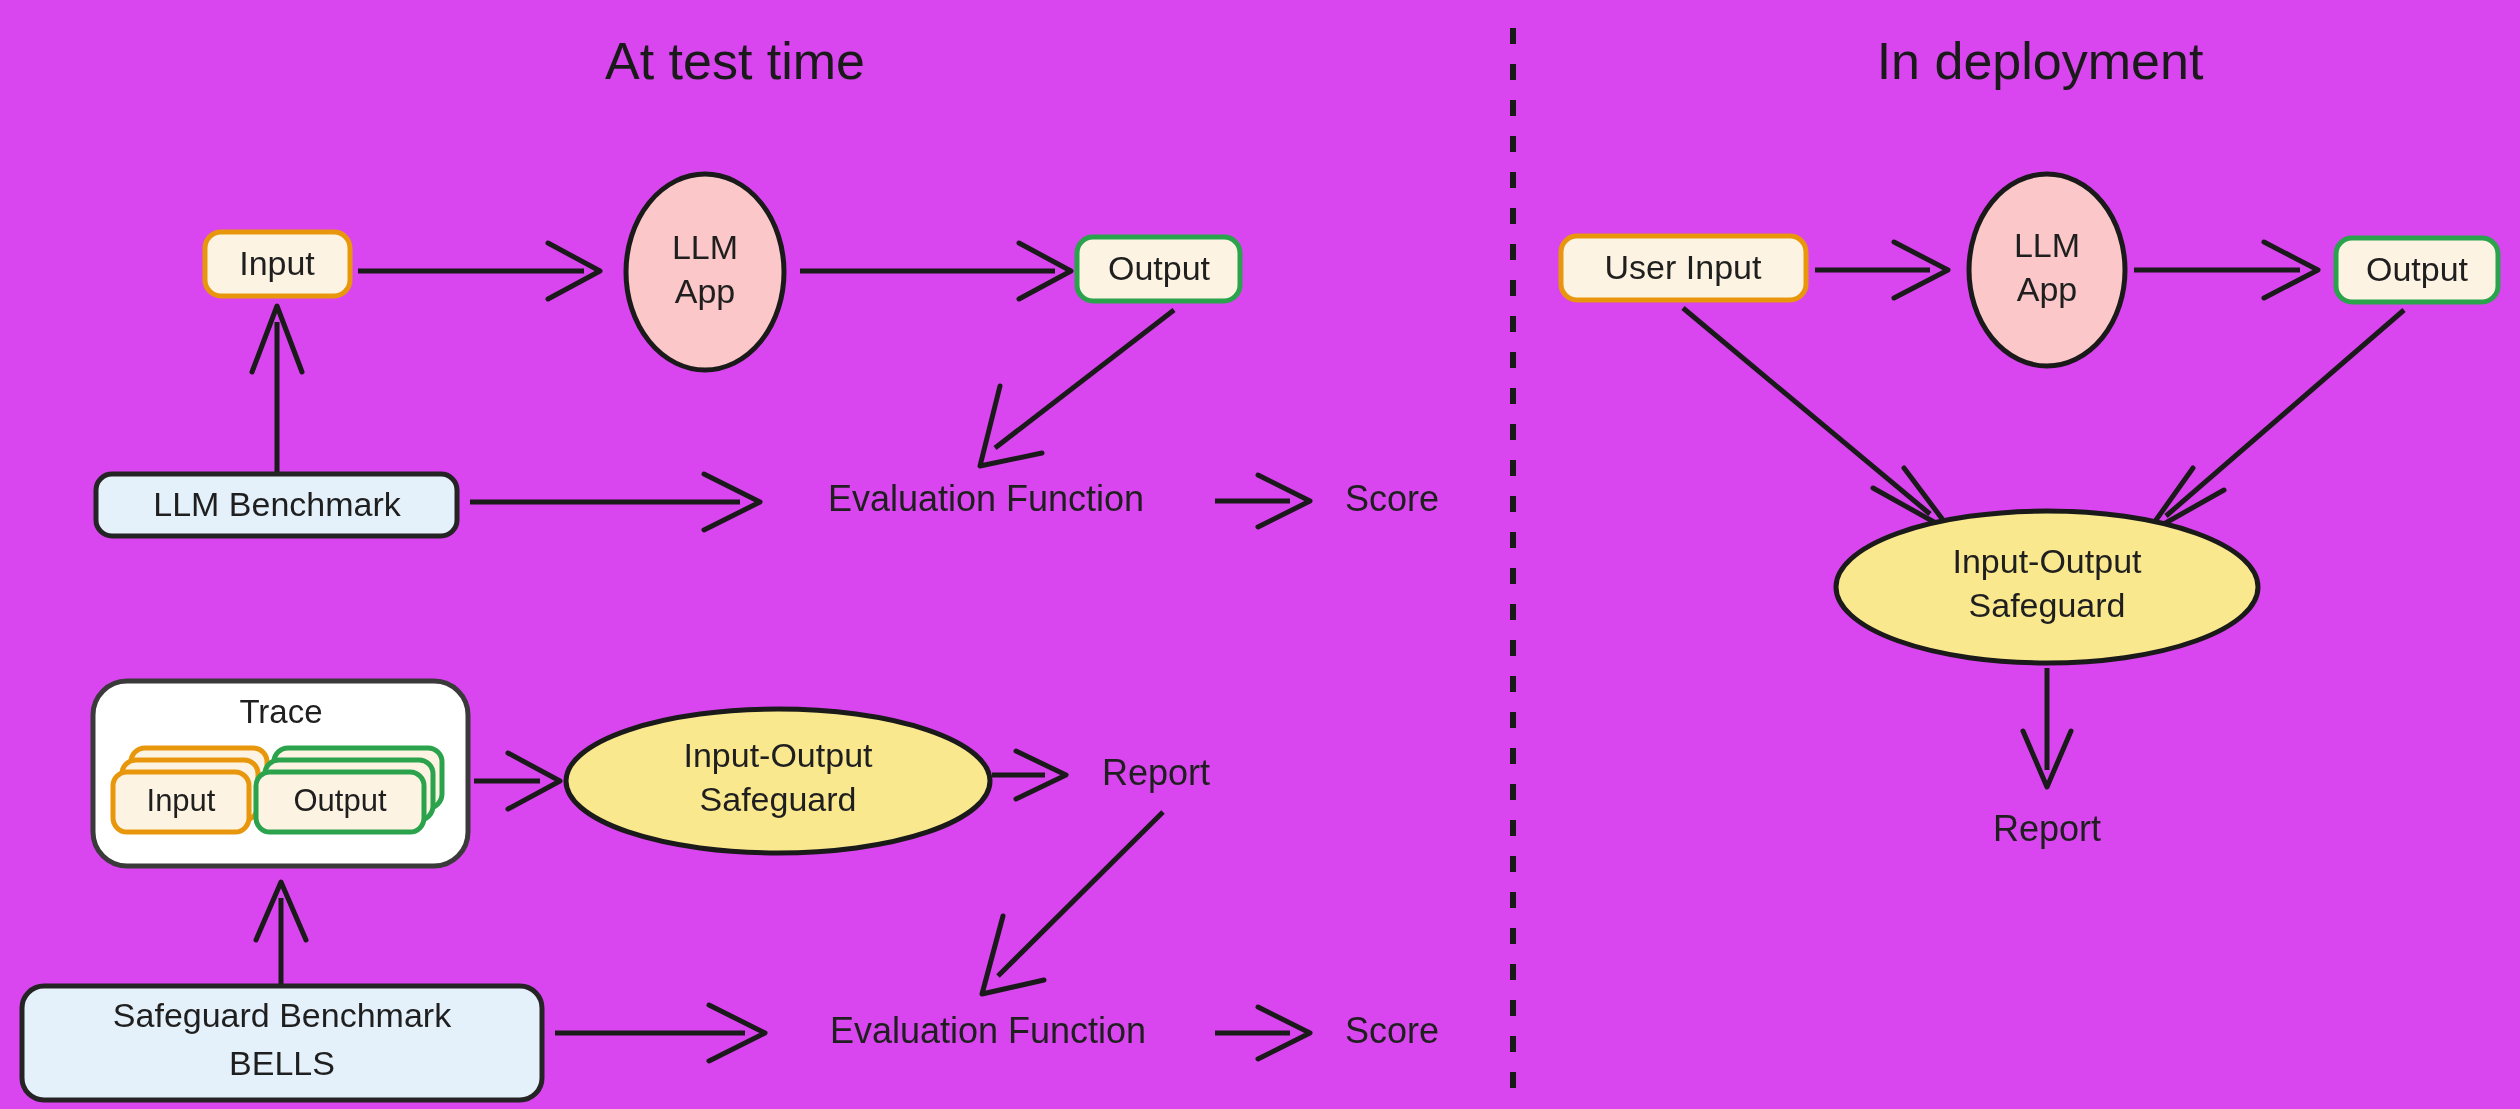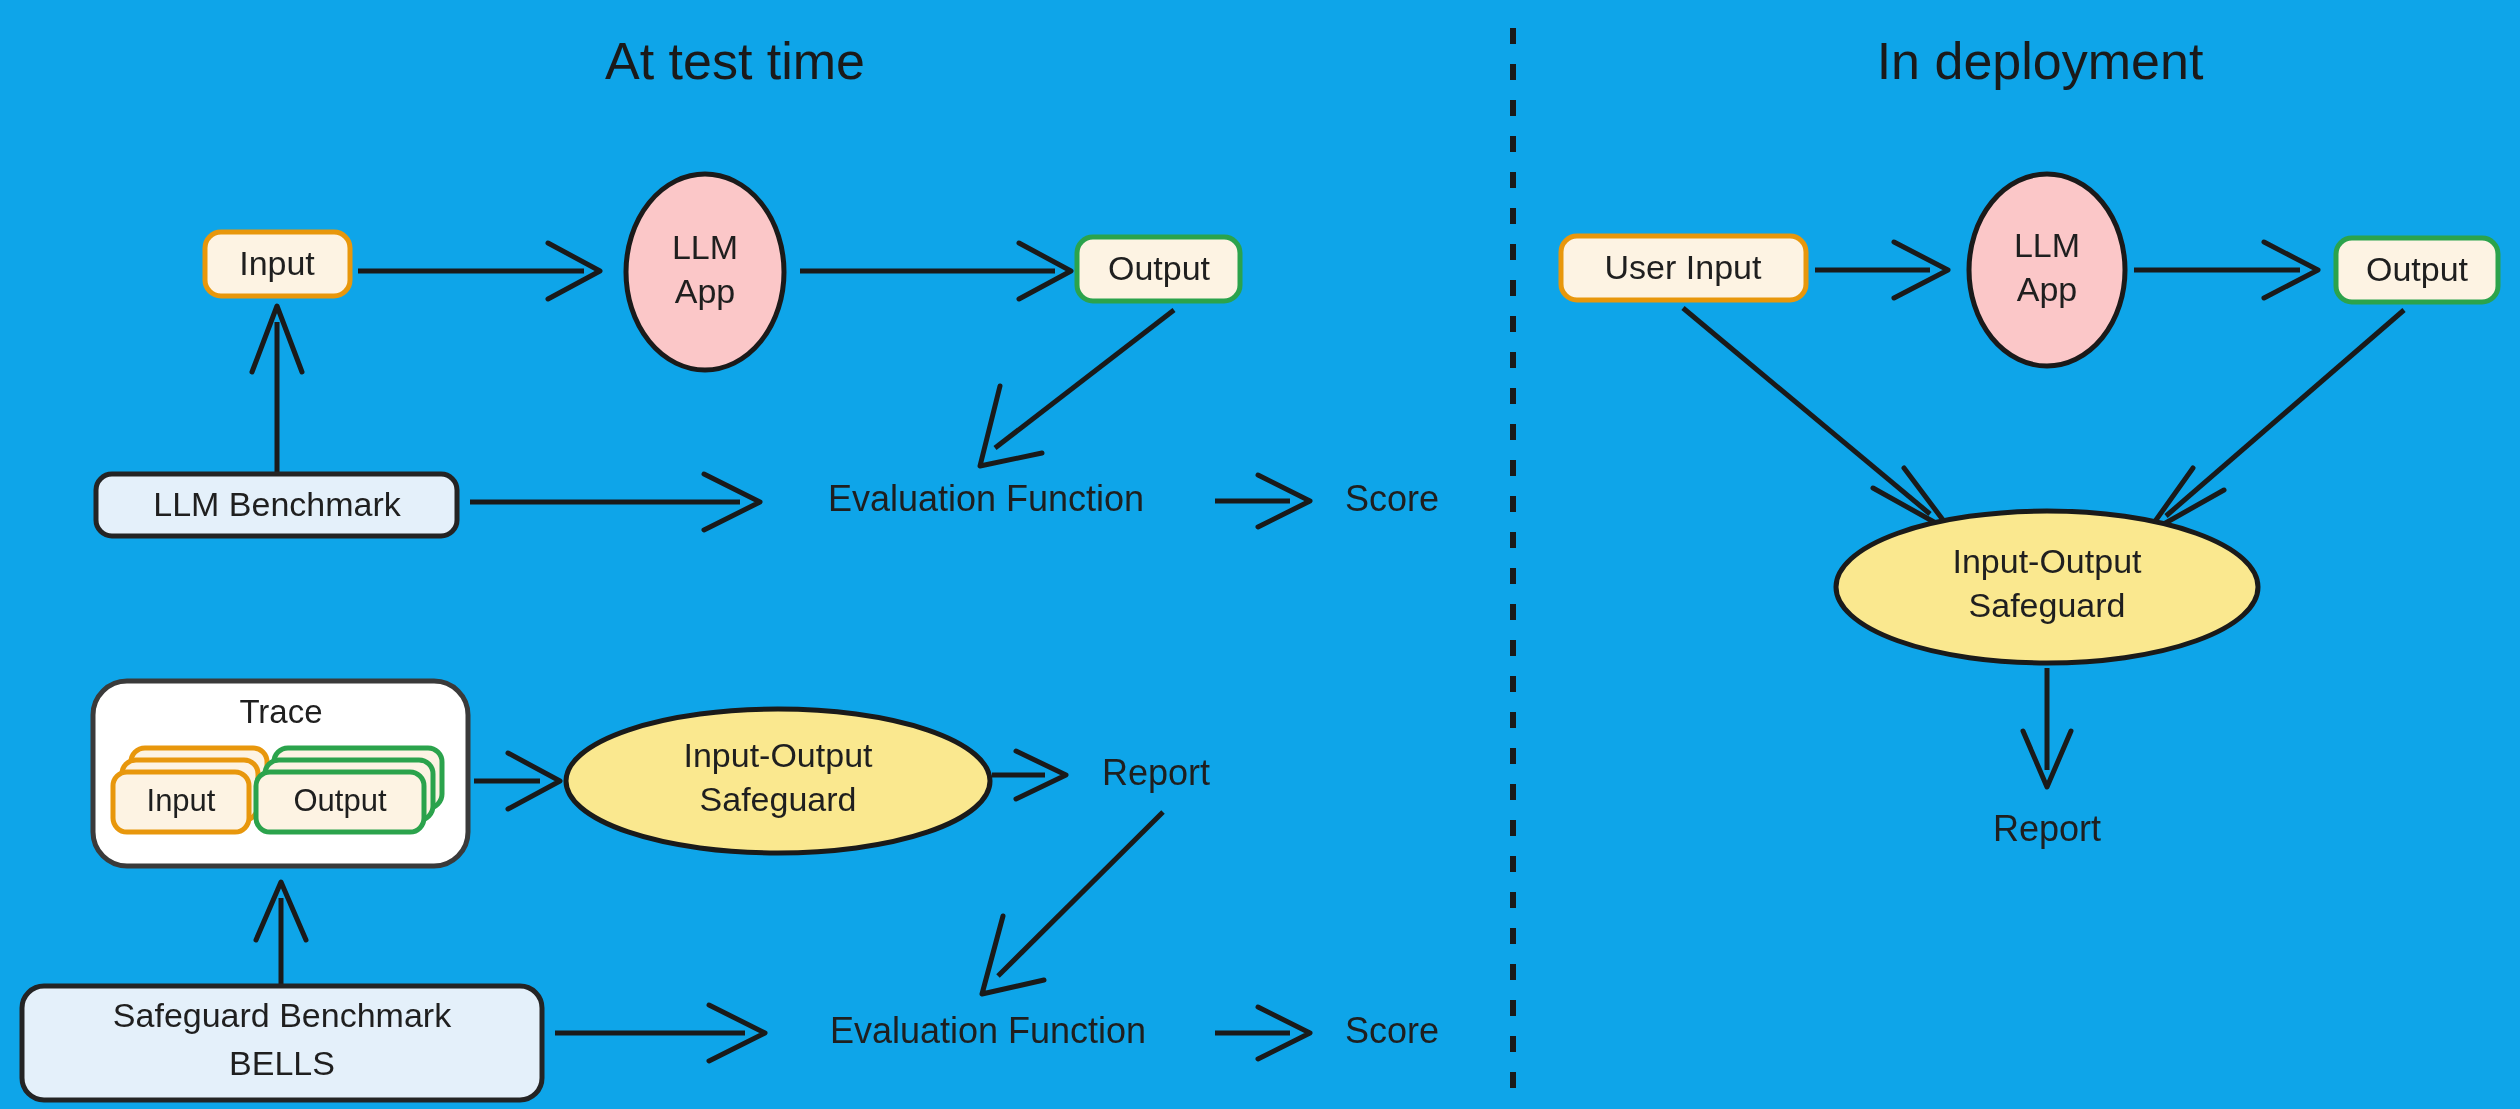--- a/index.html
+++ b/index.html
@@ -11,21 +11,21 @@
   body {
     width: 2520px;
     height: 1109px;
     overflow: hidden;
     font-family: "Liberation Sans", sans-serif;
   }
   #canvas {
     position: relative;
     width: 2520px;
     height: 1109px;
-    background: #0ea5e9;
+    background: #d946ef;
   }
   svg.diagram {
     position: absolute;
     top: 0;
     left: 0;
     width: 2520px;
     height: 1109px;
     display: block;
   }
   text {

